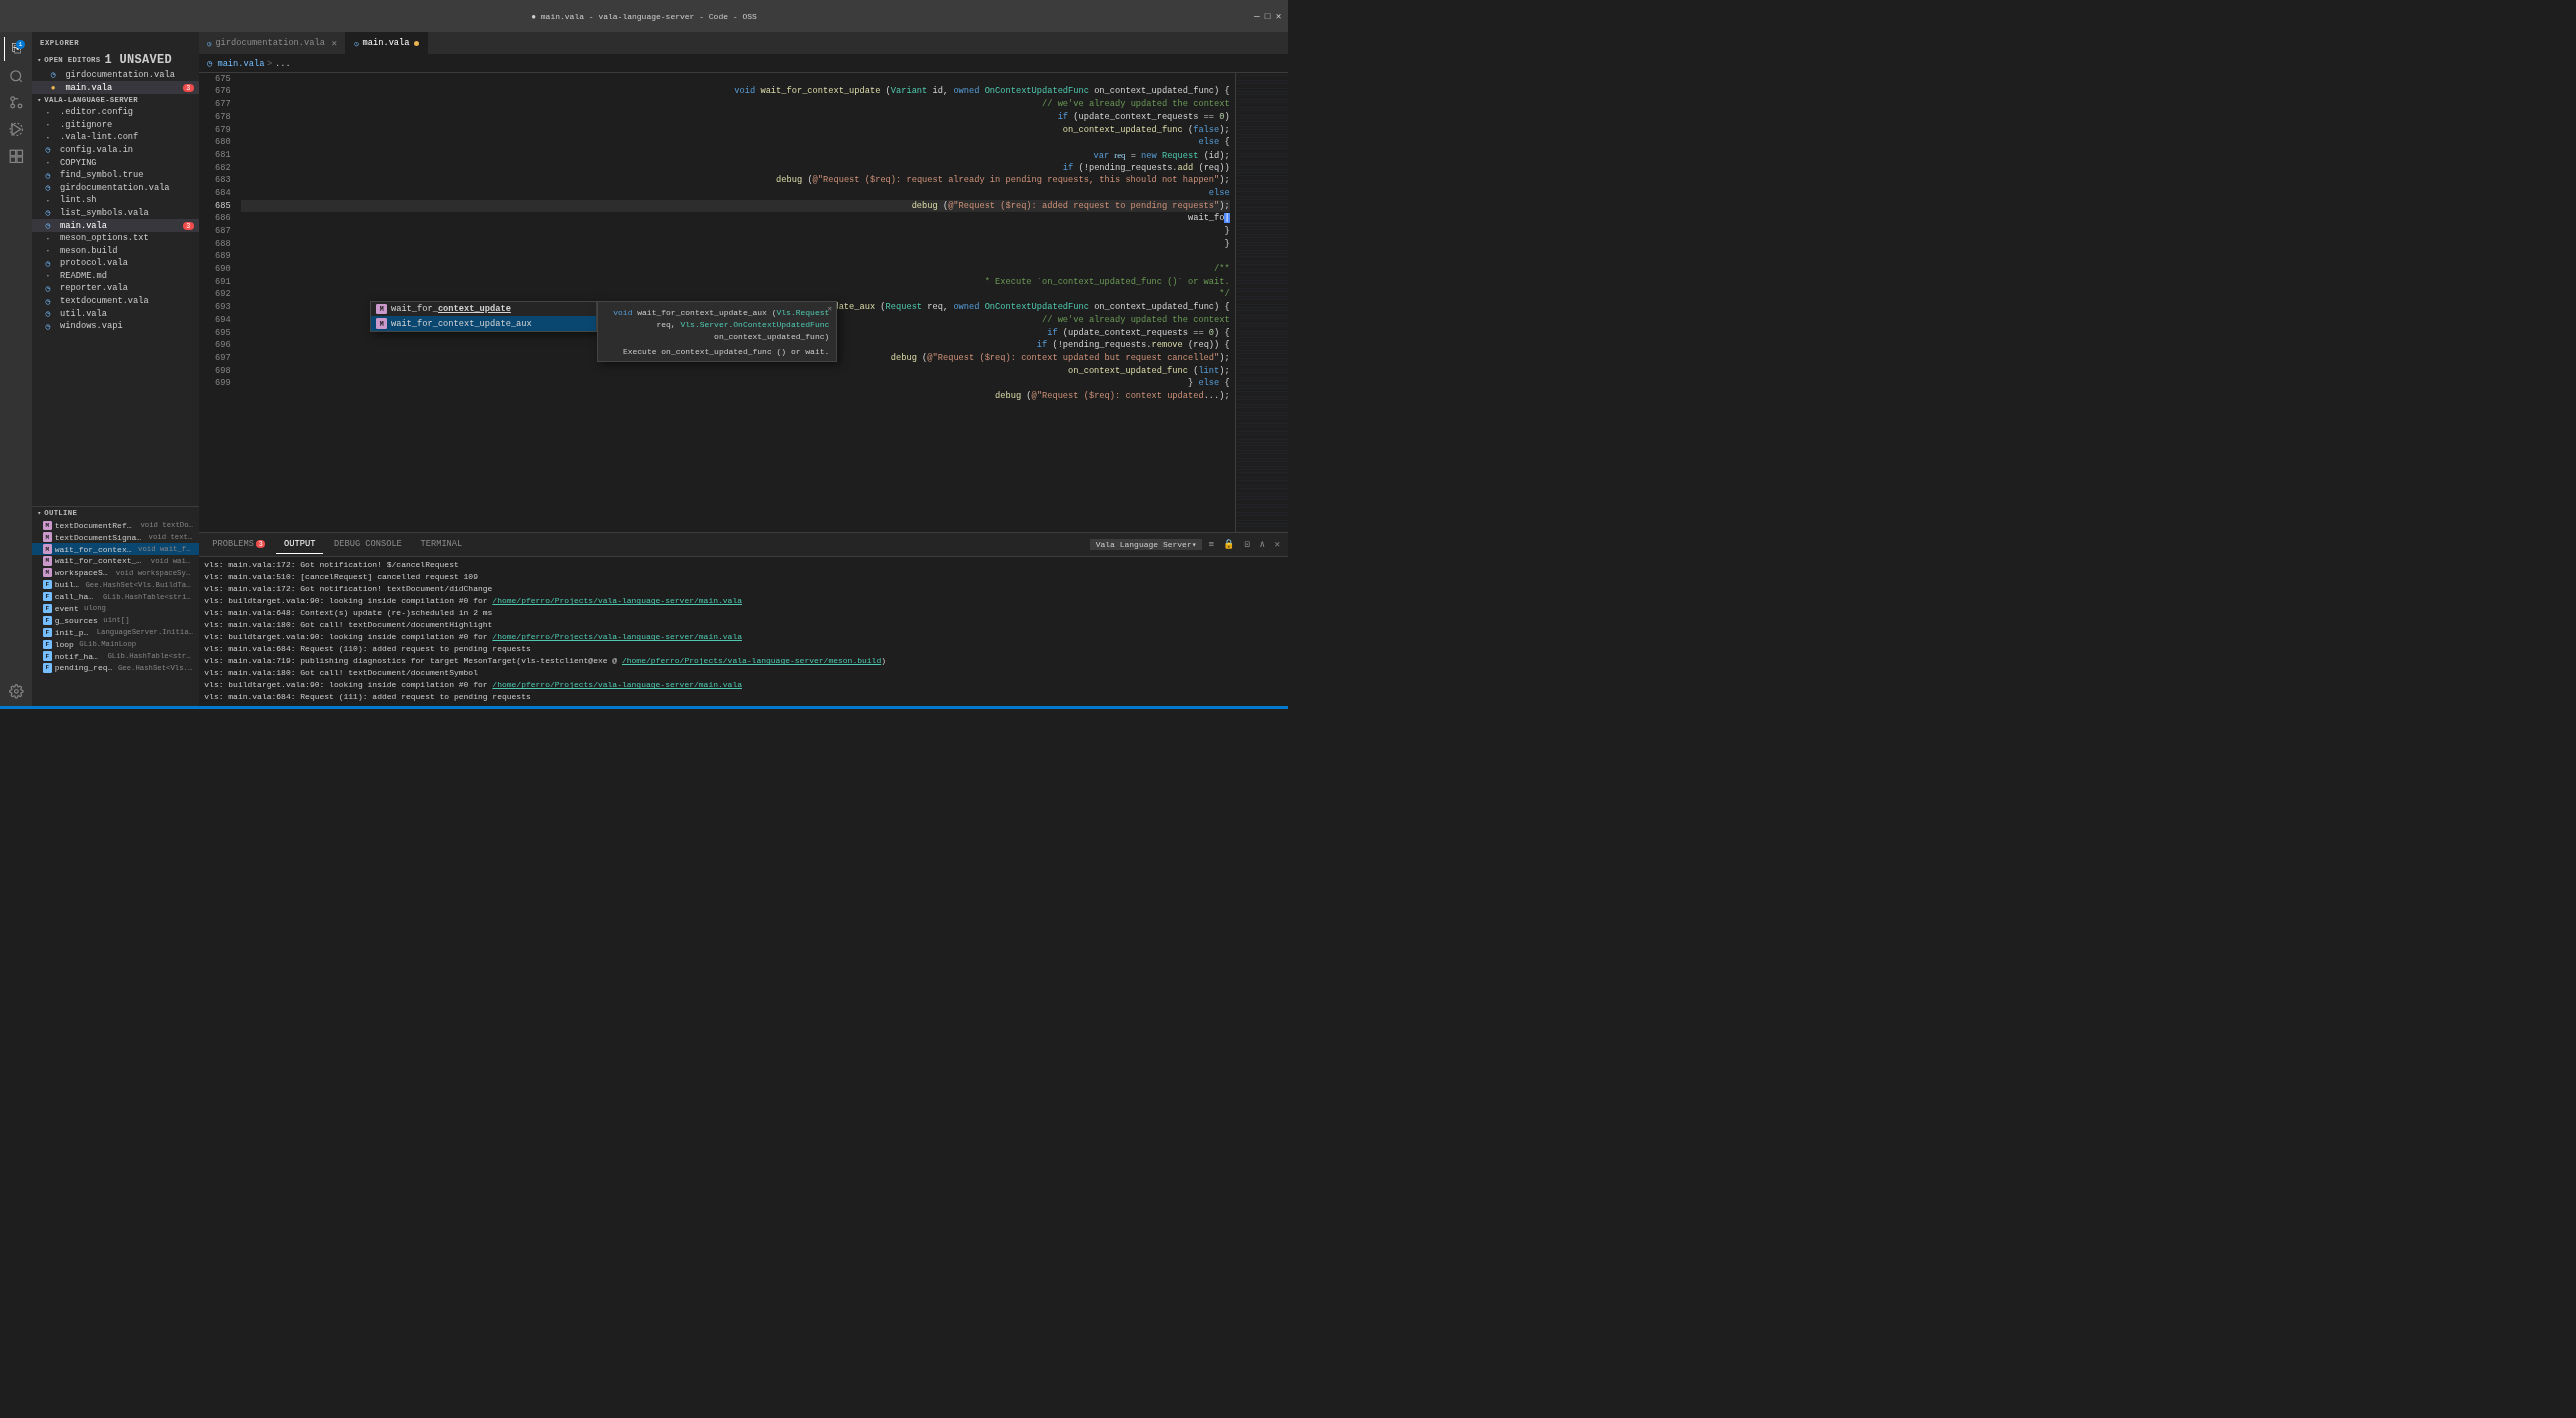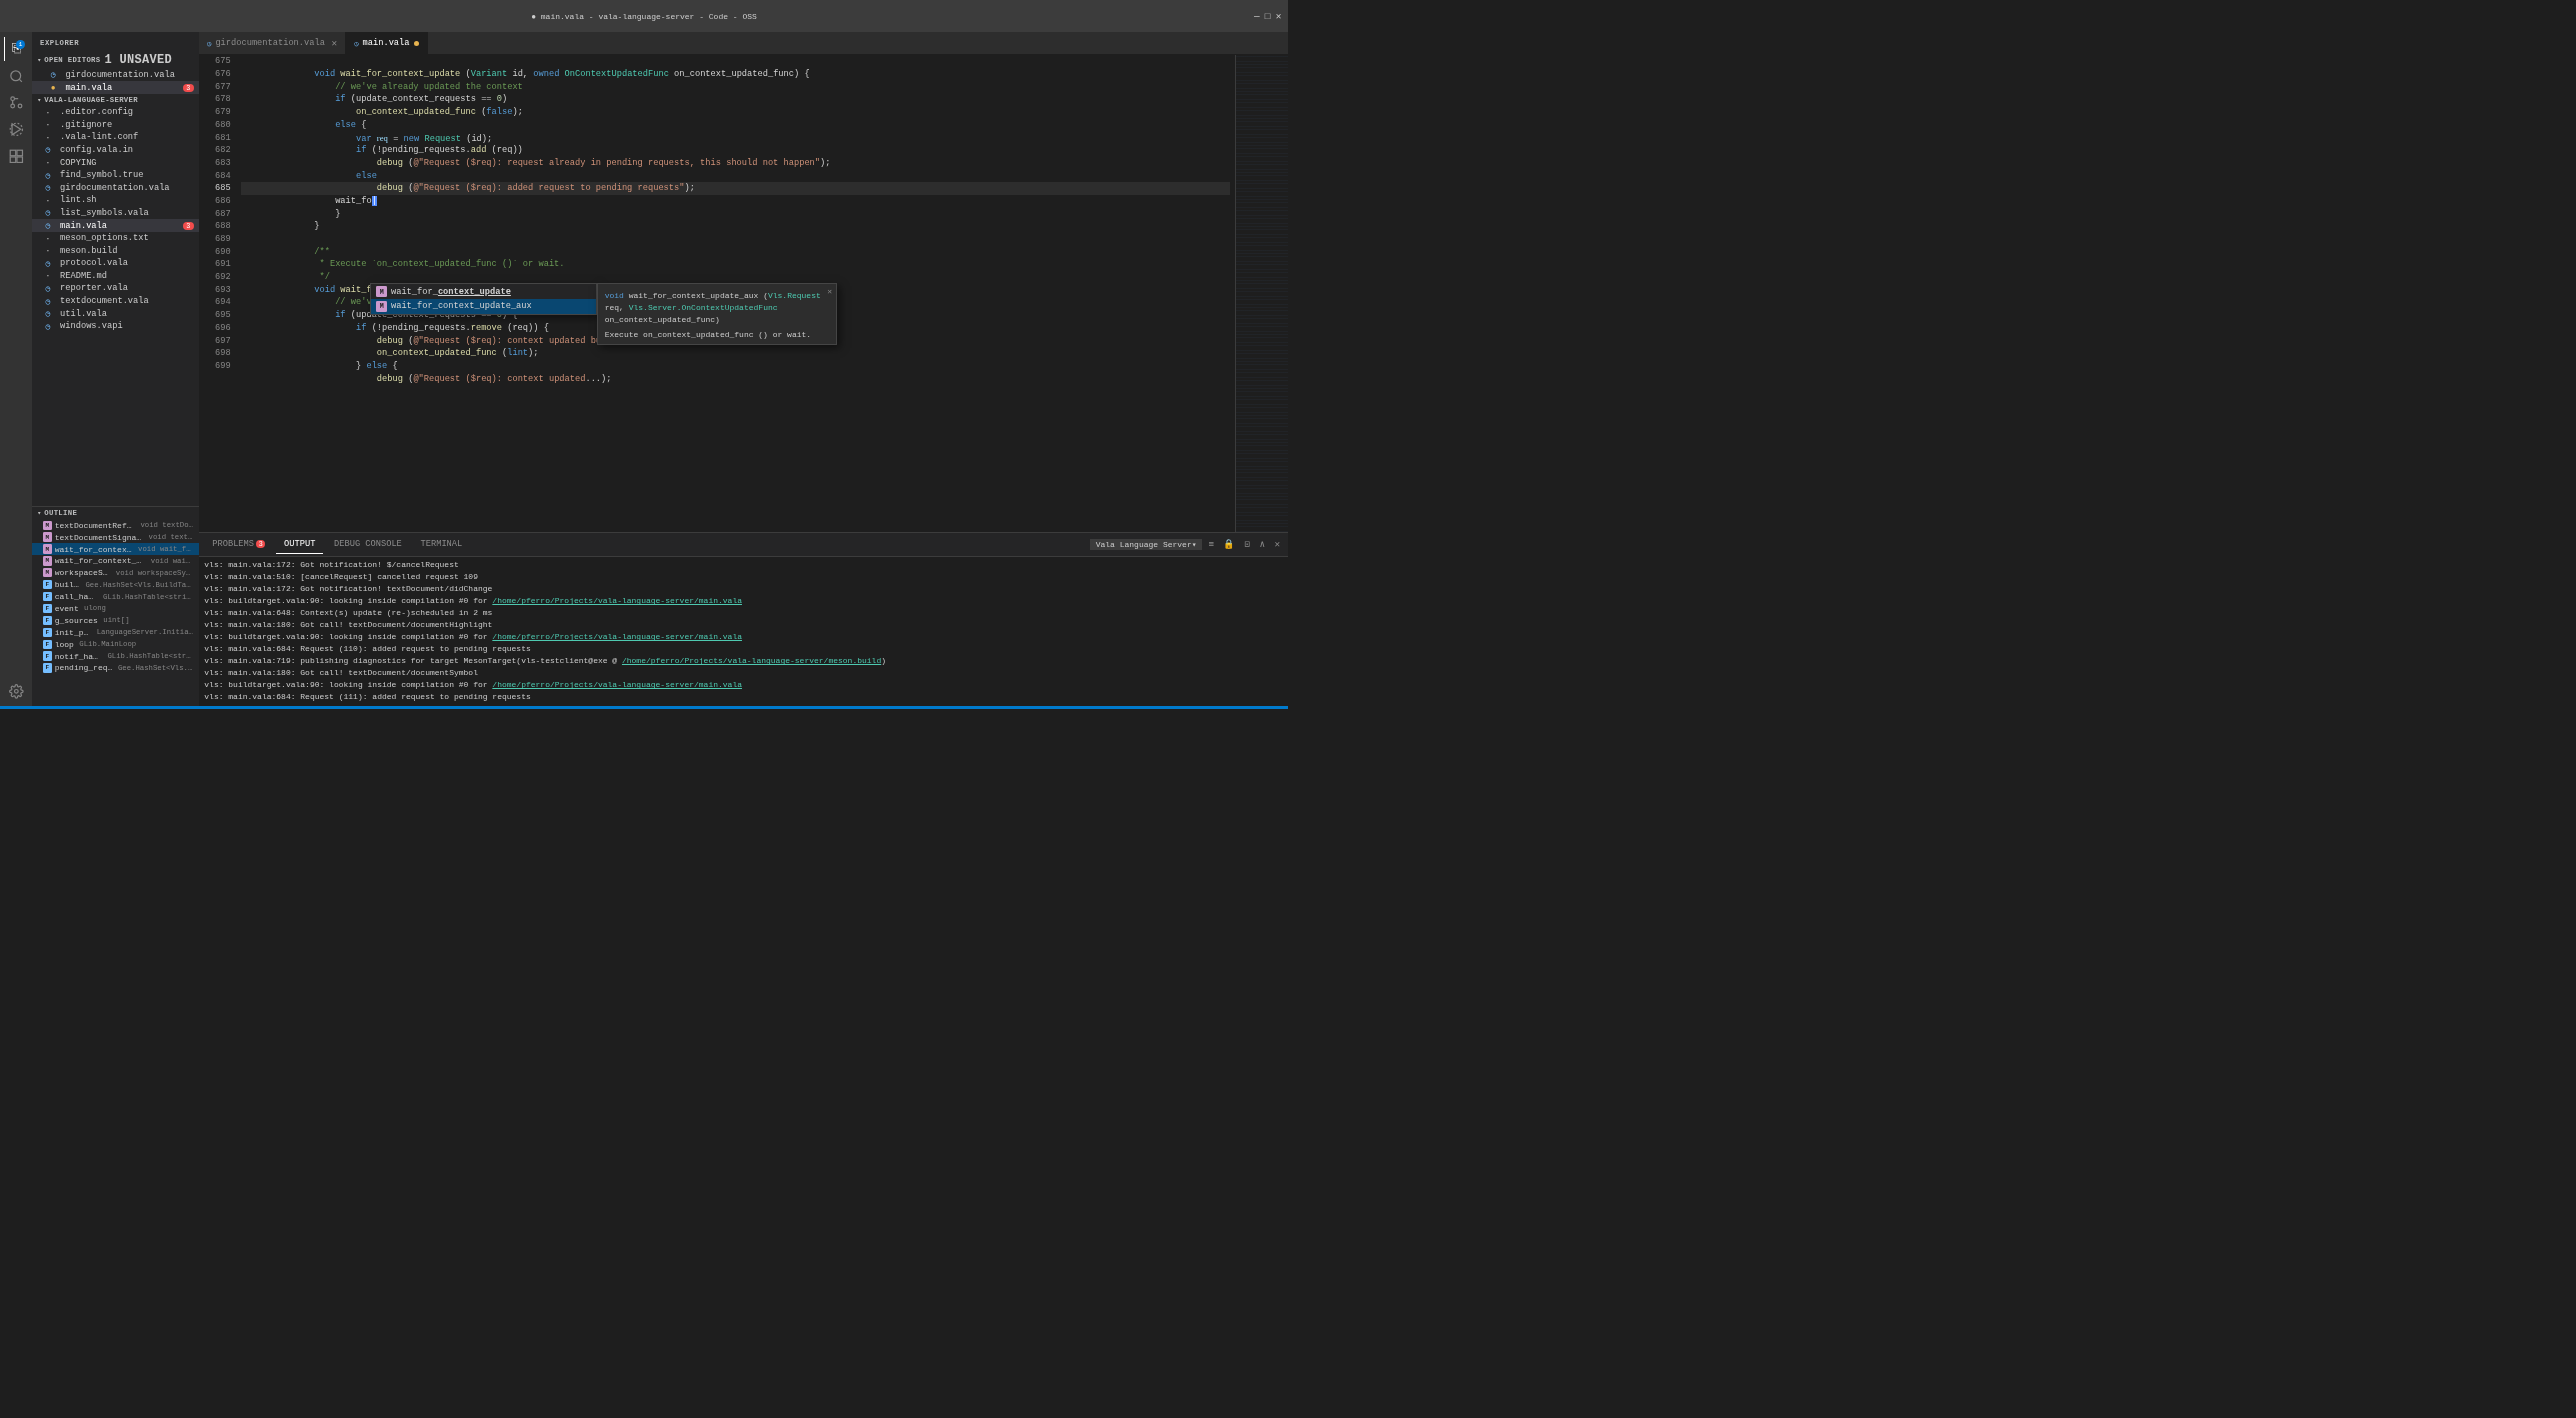--- a/index.html
+++ b/index.html
@@ -224,20 +224,21 @@
     }
     .line-numbers div {
       height: 12.7px;
       line-height: 12.7px;
     }
     .code-content {
       flex: 1;
       overflow: hidden;
       padding: 0 5.3px;
       position: relative;
+      text-align: right;
     }
     .code-line {
       height: 12.7px;
       line-height: 12.7px;
       white-space: pre;
       font-size: 8.7px;
     }
     .code-line.current-line {
       background: #2d2d2d;
     }
@@ -720,20 +721,25 @@
         <span>girdocumentation.vala</span>
         <span class="tab-close">✕</span>
       </div>
       <div class="tab active">
         <span style="color:#75beff;font-size:7.3px;">◷</span>
         <span>main.vala</span>
         <span class="tab-dot"></span>
       </div>
     </div>
 
+    <div class="breadcrumb">
+      <span style="color:#75beff;">◷ main.vala</span>
+      <span class="breadcrumb-sep">&gt;</span>
+      <span>...</span>
+    </div>
 
     <div class="code-editor">
       <div class="line-numbers">
         <div>675</div>
         <div>676</div>
         <div>677</div>
         <div>678</div>
         <div>679</div>
         <div>680</div>
         <div>681</div>

